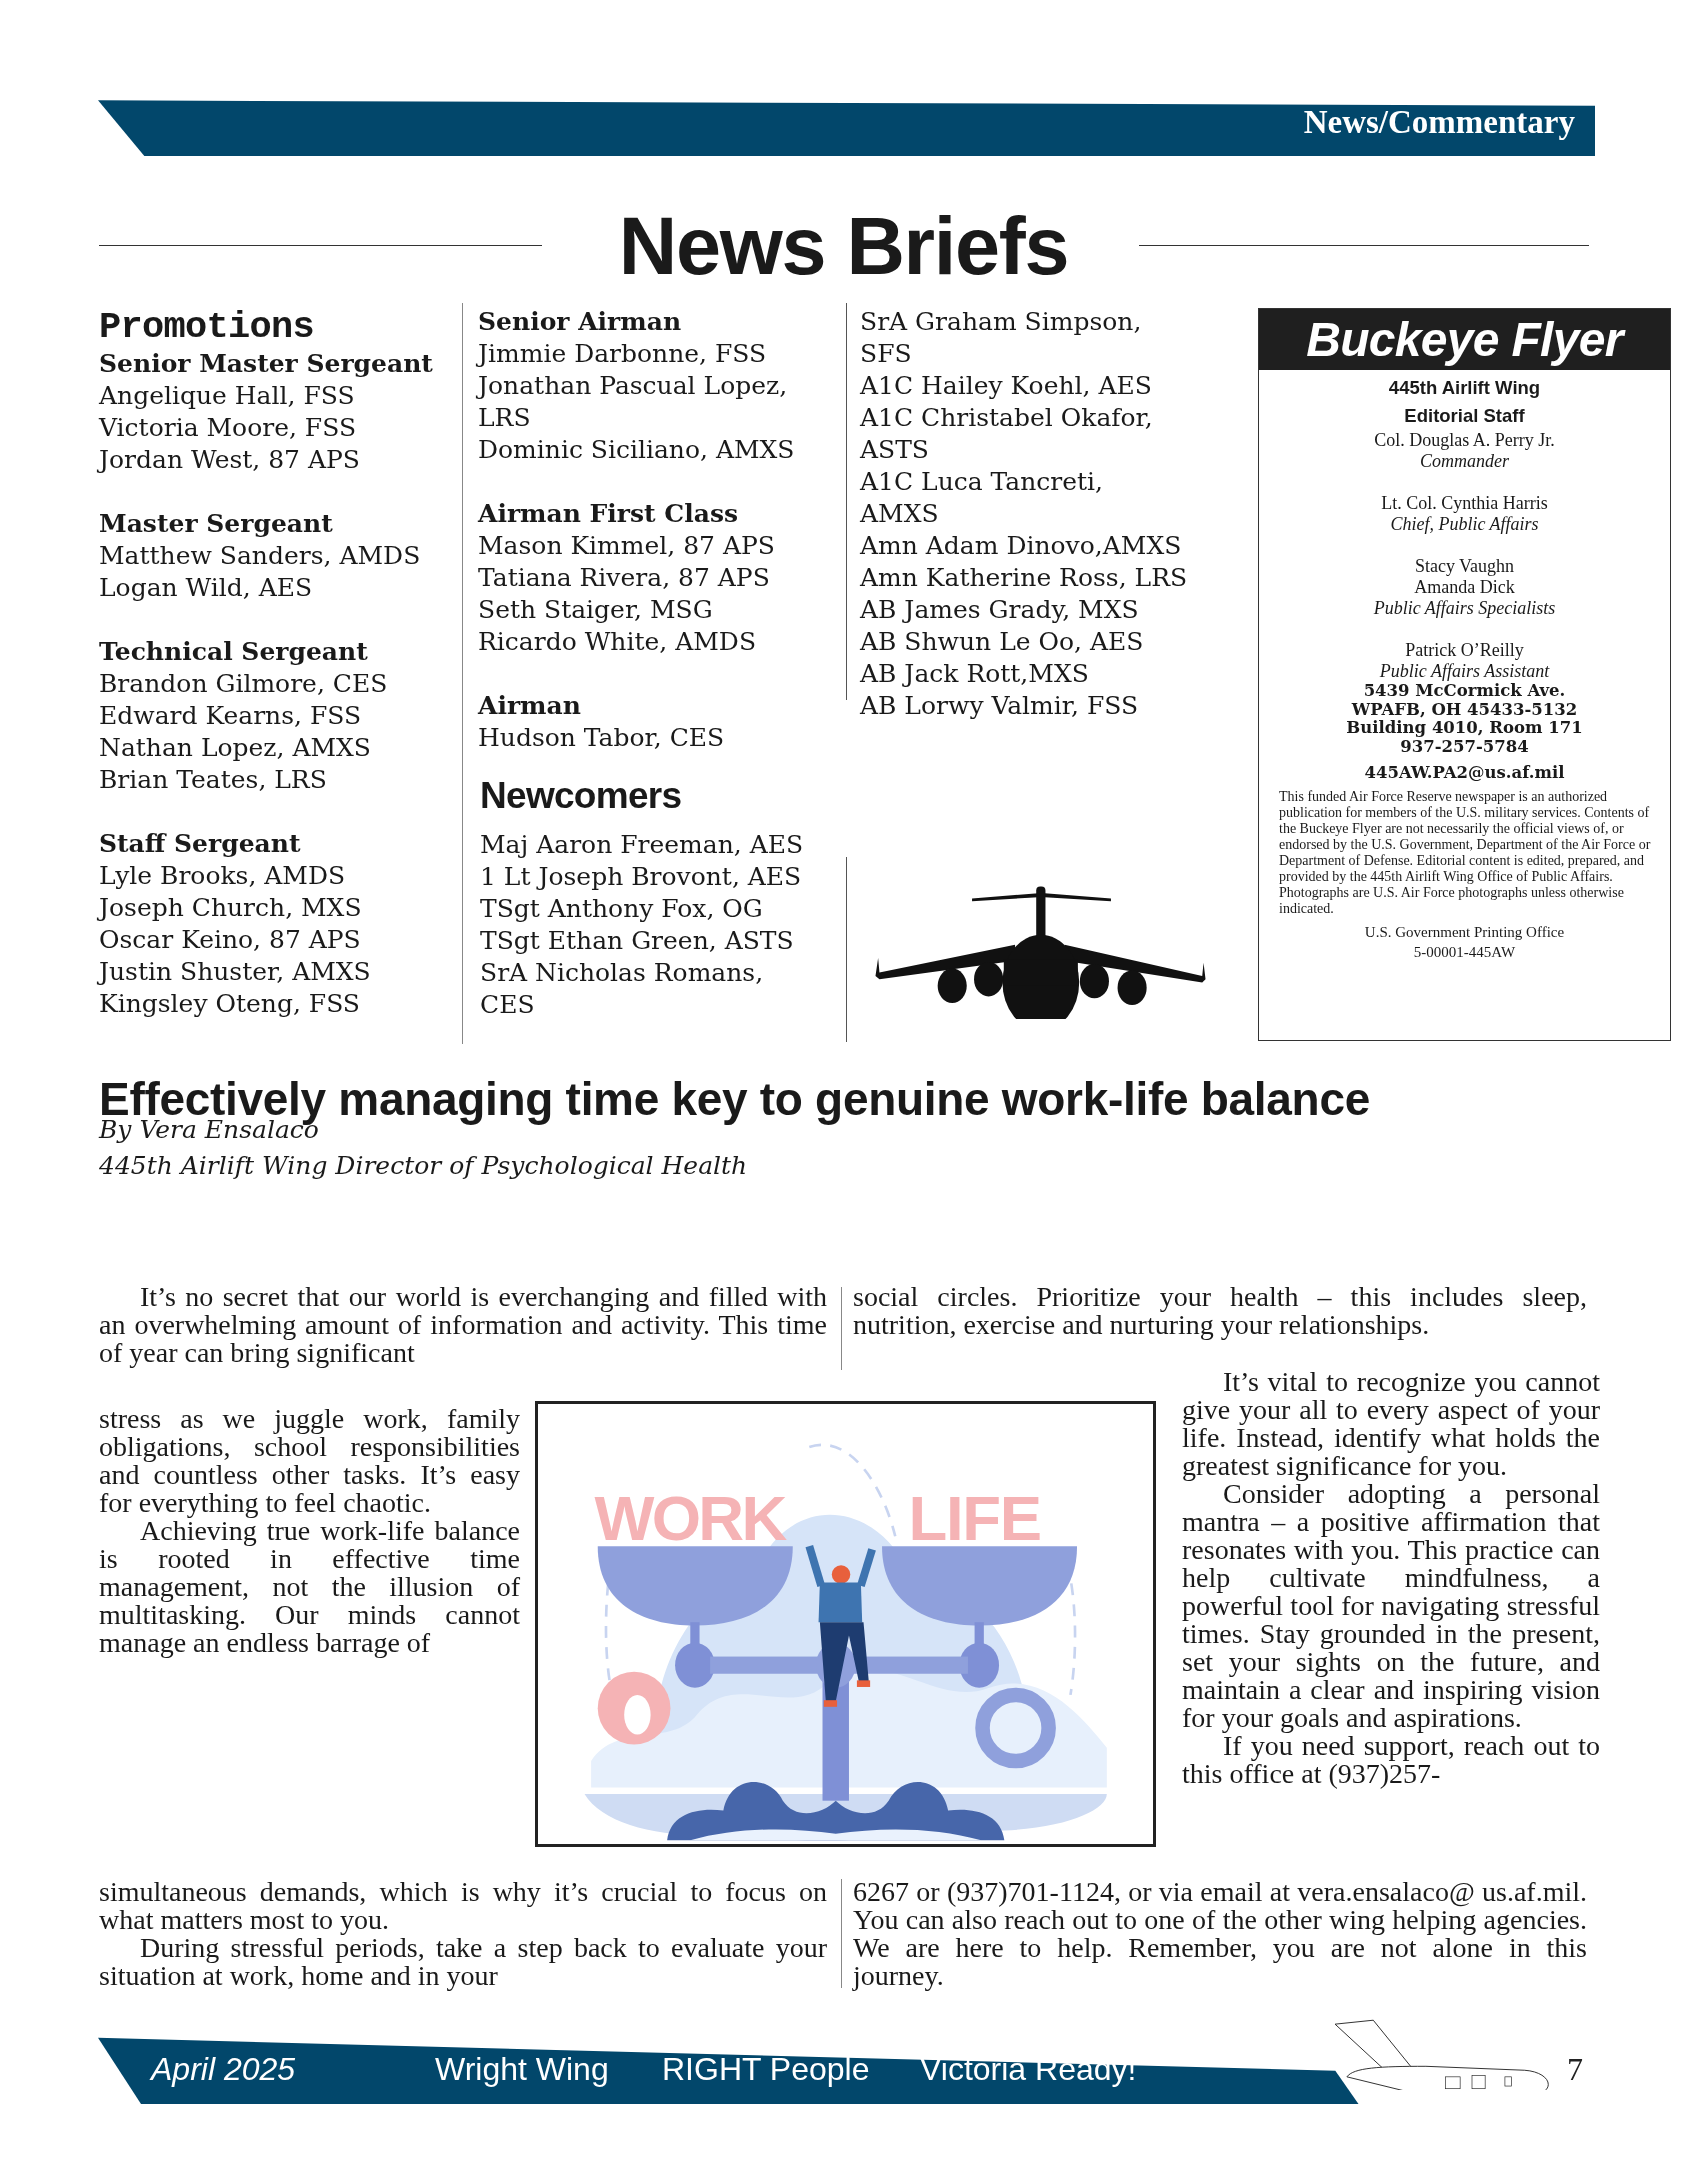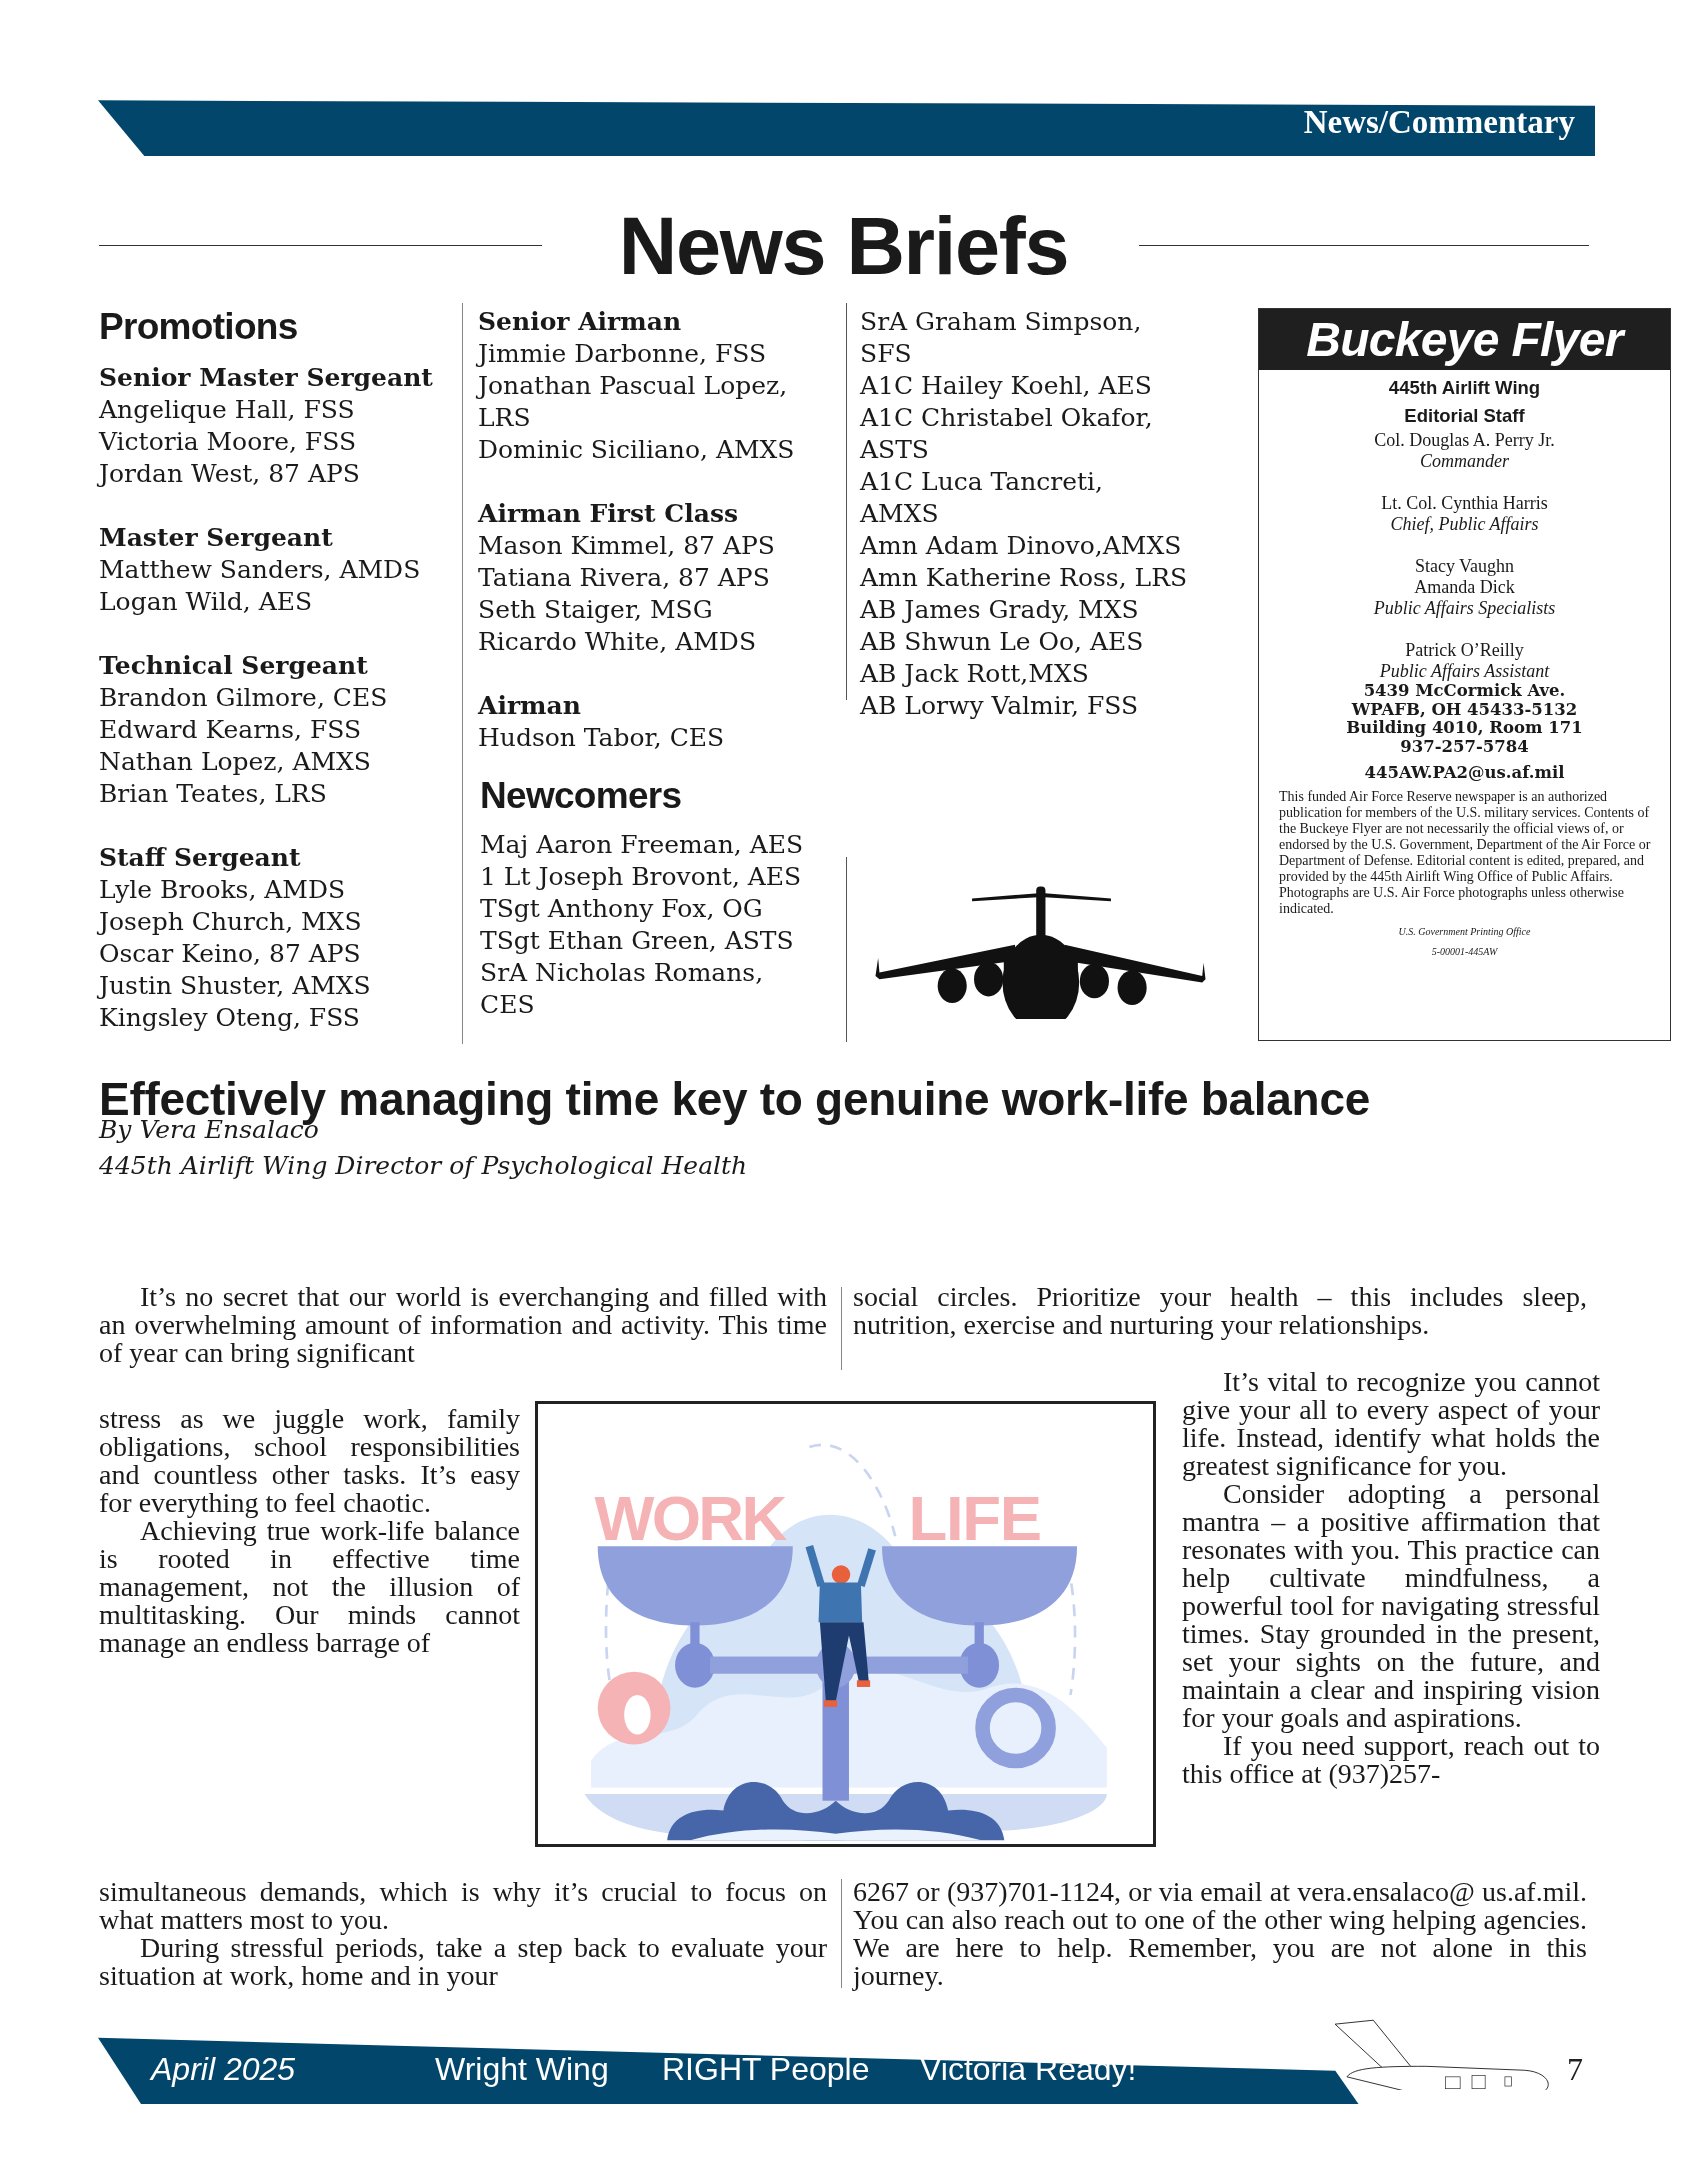--- a/index.html
+++ b/index.html
@@ -39,21 +39,21 @@
   
   #masthead { left: 1240px; top: 308px; width: 413px; height: 733px; border: 1.3px solid #333; box-sizing: border-box; text-align: center; margin-left: 18px; }
   #masthead-title { background: #1f1f1f; color: #fff; height: 61px; font-family: "Liberation Sans", sans-serif; font-weight: bold; font-style: italic; font-size: 48px; line-height: 61px; letter-spacing: -0.7px; }
   .mh-wing { font-family: "Liberation Sans", sans-serif; font-weight: bold; font-size: 18.5px; line-height: 28px; }
   .mh-name { font-family: "Liberation Serif", serif; font-size: 18px; line-height: 21px; }
   .mh-role { font-family: "Liberation Serif", serif; font-style: italic; font-size: 18px; line-height: 21px; }
   .mh-sp { height: 21px; }
   .mh-addr { font-family: "DejaVu Serif", serif; font-weight: bold; font-size: 16.5px; line-height: 18.5px; }
   .mh-email { font-family: "DejaVu Serif", serif; font-weight: bold; font-size: 16.5px; line-height: 26.5px; margin-top: 4px; }
   .mh-disc { font-family: "Liberation Serif", serif; font-size: 14px; line-height: 16px; text-align: left; padding: 2.6px 18.5px 0 20px; }
-  .mh-gpo { font-family: "Liberation Serif", serif; font-style: italic; font-size: 10px; line-height: 20px; margin-top: 5.3px; }
+  .mh-gpo { font-family: "Liberation Serif", serif; font-size: 15px; line-height: 20px; margin-top: 5.3px; }
 
   
   #article-title { left: 99px; top: 1072px; width: 1522px; font-family: "Liberation Sans", sans-serif; font-weight: bold; font-size: 46px; letter-spacing: -0.3px; color: #1a1a1a; }
   #byline { left: 99px; top: 1112px; font-family: "DejaVu Serif", serif; font-style: italic; font-size: 25px; line-height: 36px; }
   .body-text { font-family: "Liberation Serif", serif; font-size: 28px; line-height: 28px; text-align: justify; color: #1a1a1a; }
   .ind { text-indent: 41px; }
   #art-left-top { left: 99px; top: 1283px; width: 728px; }
   #art-left-narrow { left: 99px; top: 1369px; width: 421px; margin-top: 36px; }
   #art-left-bottom { left: 99px; top: 1878px; width: 728px; }
   #art-right-top { left: 853px; top: 1283px; width: 734px; }
@@ -84,21 +84,21 @@
     <polygon points="0,2 2262,10 2262,86 70,86" fill="#02476b"></polygon>
   </svg>
   <div id="section-label">News/Commentary</div>
 </div>
 
 <div id="rule-left" class="abs rule"></div>
 <div id="news-briefs-title" class="abs">News Briefs</div>
 <div id="rule-right" class="abs rule"></div>
 
 <div id="col1" class="abs col">
-  <div class="big-hd" style="margin-bottom:14px;">Promotions</div>
+  <div class="big-hd" style="margin-bottom:0;font-family:Liberation Mono, monospace;">Promotions</div>
   <div class="hd">Senior Master Sergeant</div>
   <div>Angelique Hall, FSS</div>
   <div>Victoria Moore, FSS</div>
   <div>Jordan West, 87 APS</div>
   <div class="gap"></div>
   <div class="hd">Master Sergeant</div>
   <div>Matthew Sanders, AMDS</div>
   <div>Logan Wild, AES</div>
   <div class="gap"></div>
   <div class="hd">Technical Sergeant</div>

